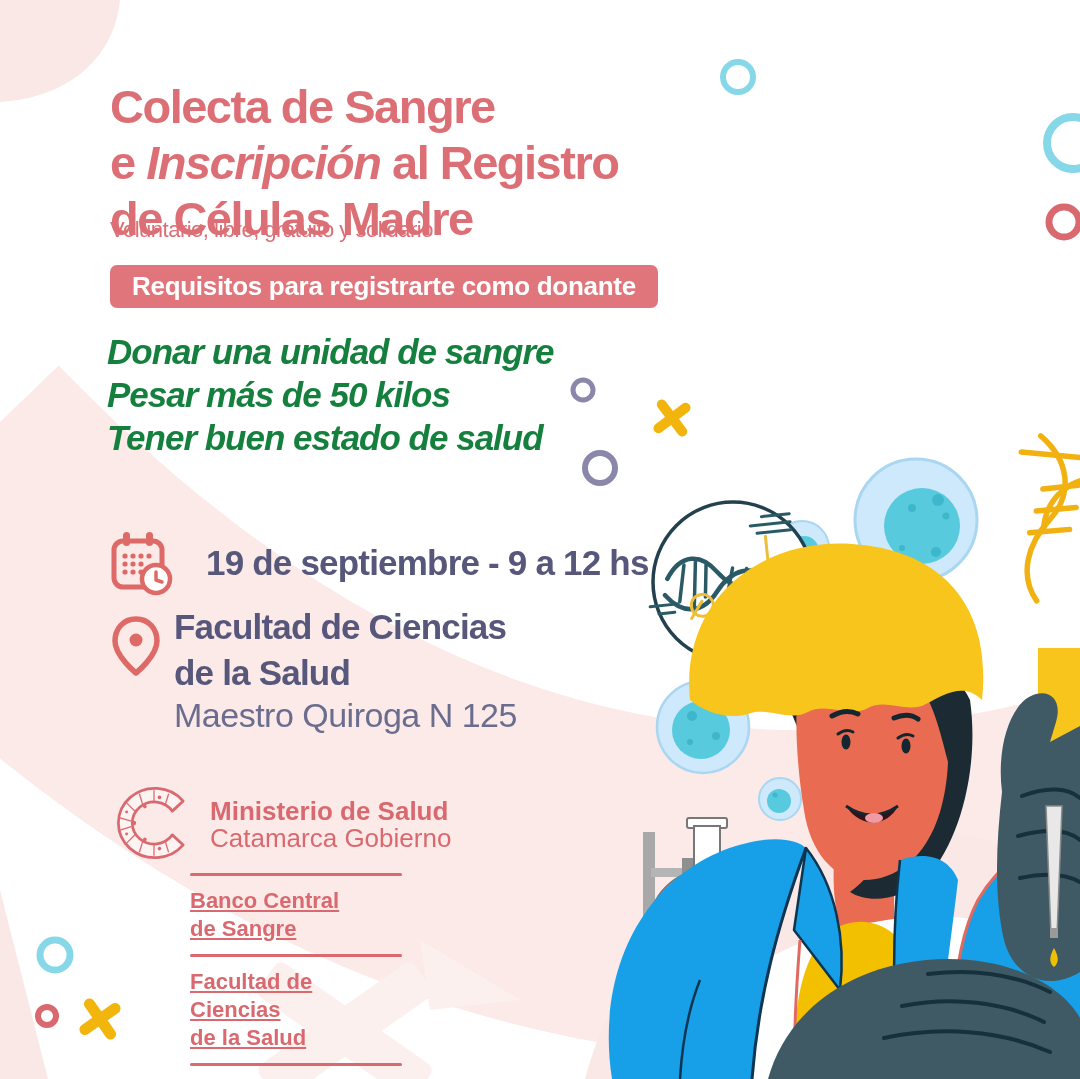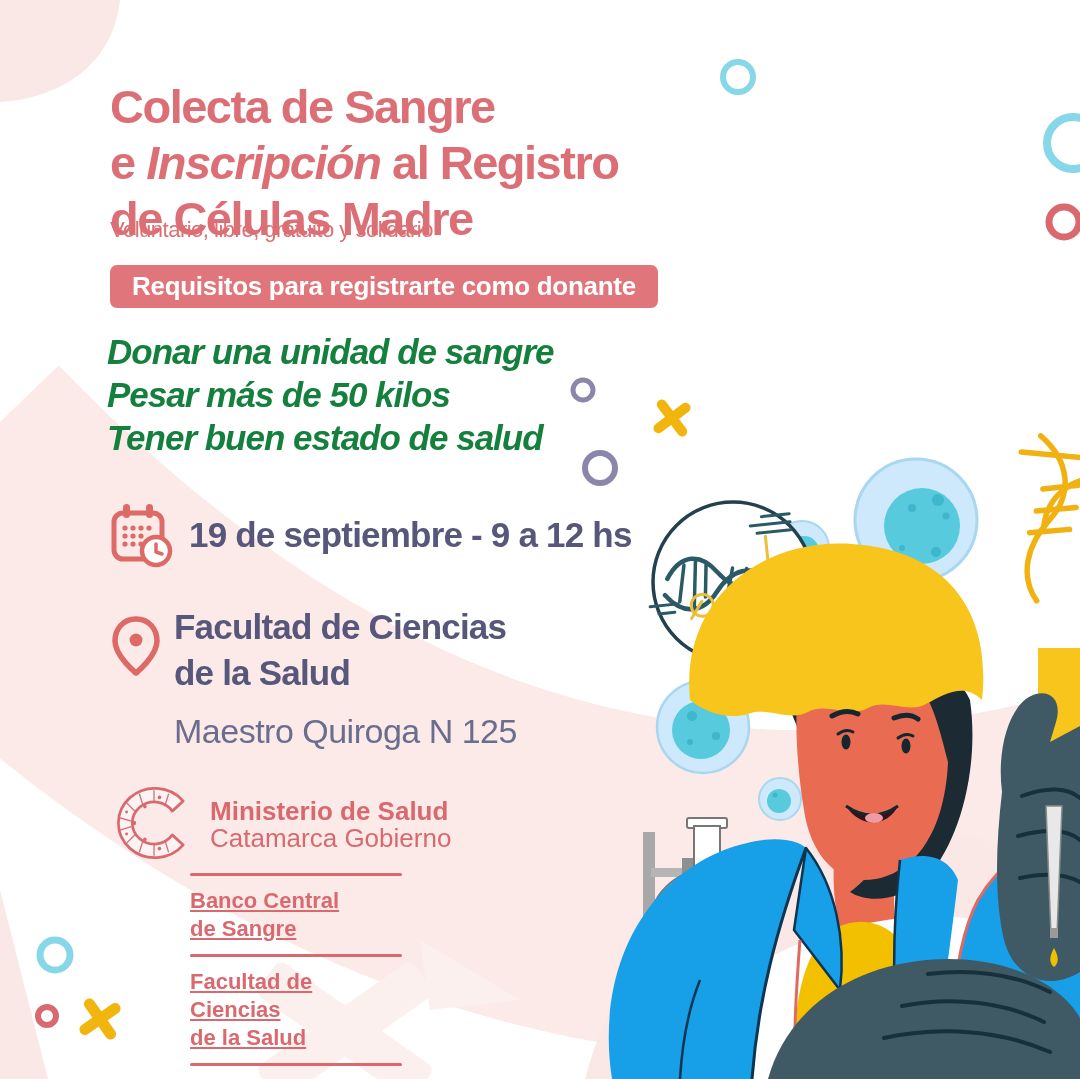--- a/index.html
+++ b/index.html
@@ -16,28 +16,28 @@
   .title em{font-style:italic;}
 
   .subtitle{left:110px;top:217px;color:#dc6f75;font-size:22px;letter-spacing:-0.5px;}
 
   .banner{left:110px;top:265px;background:#e0757c;color:#ffffff;font-size:26px;font-weight:bold;
           padding:6px 22px;border-radius:7px;letter-spacing:-0.3px;}
 
   .reqs{left:107px;top:330px;color:#15803d;font-size:35px;line-height:43px;font-weight:bold;
         font-style:italic;letter-spacing:-1px;}
 
-  .date-row{left:106px;top:500px;display:flex;align-items:center;gap:15px;}
+  .date-row{left:106px;top:528px;display:flex;align-items:center;gap:32px;}
   .date-text{color:#56577a;font-size:35px;font-weight:bold;letter-spacing:-0.8px;}
 
   .location{left:110px;top:604px;}
   .location .pin{position:absolute;left:0;top:10px;}
   .loc-text{margin-left:64px;}
   .loc-name{color:#56577a;font-size:35px;line-height:46px;font-weight:bold;letter-spacing:-0.8px;}
-  .loc-addr{color:#6b6d8f;font-size:34px;margin-top:16px;letter-spacing:-0.5px;}
+  .loc-addr{color:#6b6d8f;font-size:34px;margin-top:0;letter-spacing:-0.5px;}
 
   .sponsors{left:112px;top:784px;color:#d9696f;}
   .sp-head{display:flex;gap:14px;align-items:flex-start;}
   .sp-head-text{padding-top:14px;font-size:26px;line-height:27px;}
   .sp-bold{font-weight:bold;}
   .sp-col{margin-left:78px;width:212px;}
   .sp-divider{width:212px;height:3px;background:#d9696f;border-radius:2px;margin:11px 0;}
   .sp-block{font-size:22px;line-height:28px;font-weight:bold;text-decoration:underline;}
 </style>
 </head>

